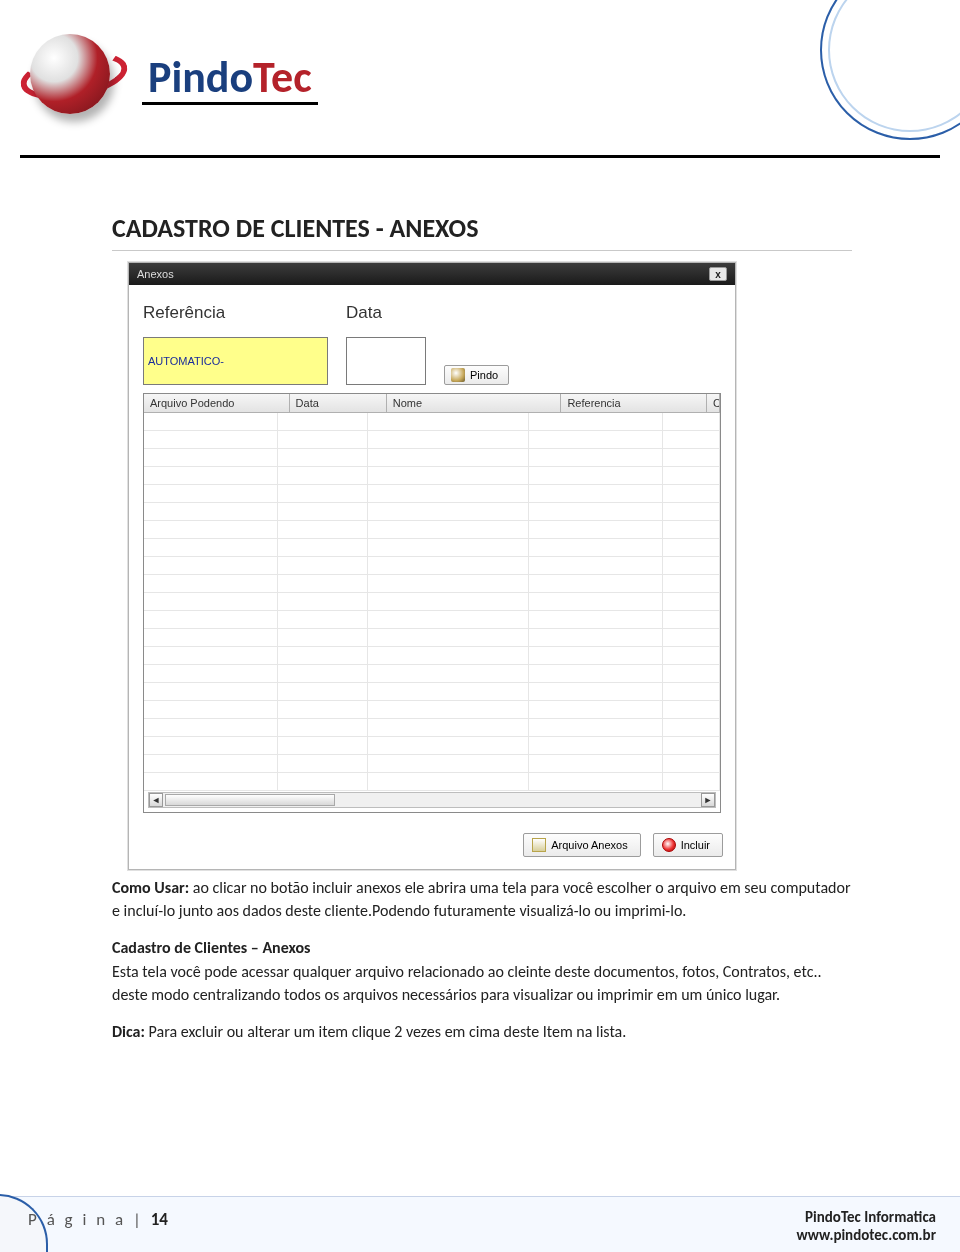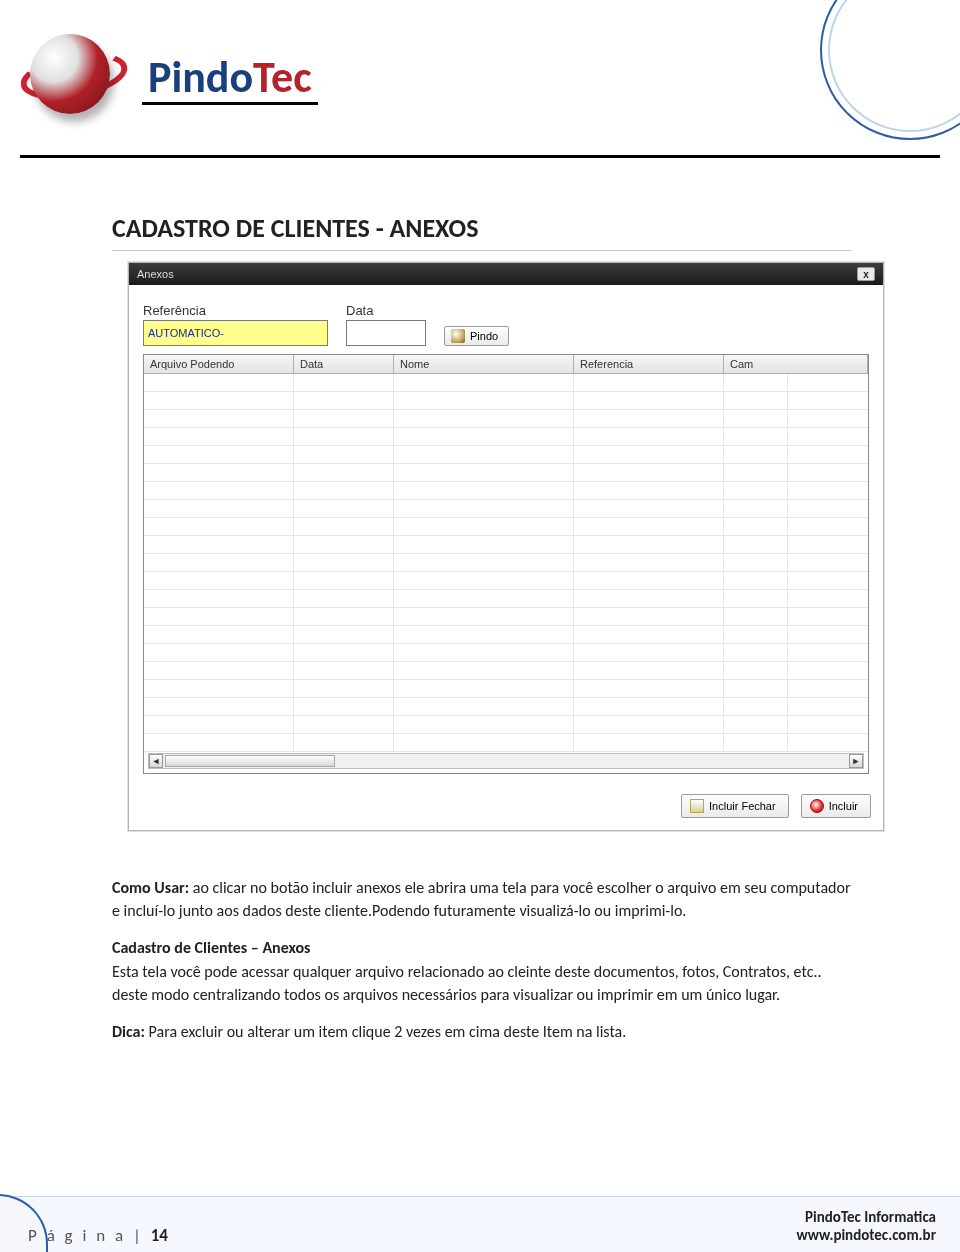--- a/index.html
+++ b/index.html
@@ -94,21 +94,21 @@
     font-size: 26px; font-weight: 700;
     color:#222;
     width: 740px;
     border-bottom: 1px solid #c9c9c9;
     padding-bottom: 6px;
   }
   
   .dialog {
     position:absolute;
     left: 128px; top: 262px;
-    width: 756px;
+    width: 608px;
     background: #fff;
     border: 1px solid #b5b5b5;
     box-shadow: 0 0 0 1px #e0e0e0;
   }
   .dialog-title {
     background: linear-gradient(#3c3c3c,#1a1a1a);
     color:#ddd;
     font: 11px Tahoma, Arial, sans-serif;
     padding: 4px 8px;
     display:flex; justify-content:space-between; align-items:center;
@@ -123,25 +123,25 @@
     border:1px solid #999;
   }
   .dialog-body {
     background:#fff;
     padding: 18px 14px 10px 14px;
     font: 11px Tahoma, Arial, sans-serif;
     color:#333;
   }
   .field-row { display:flex; gap: 18px; align-items:flex-end; margin-bottom:8px;}
   .field { display:flex; flex-direction:column; }
-  .field label { font-size:13px; color:#333; margin-bottom:2px;}
+  .field label { font-size:17px; color:#333; margin-bottom:14px;}
   .field input {
     border:1px solid #7a7a7a;
     font: 11px Tahoma, Arial, sans-serif;
-    padding:6px 4px;
+    padding:17px 4px;
     background:#fff;
   }
   .field input.highlight {
     background:#ffff8b;
     color:#1a2d9b;
     font-weight:normal;
   }
   .field input.highlight::selection{ background:#1a2d9b; color:#fff; }
   .btn {
     background: linear-gradient(#fdfdfd,#ebebeb);
@@ -230,21 +230,21 @@
     width: 740px;
     font-size: 16px;
     color:#222;
     line-height: 1.45;
   }
   .body-text p { margin-bottom: 14px; }
   .body-text strong { font-weight:700; }
   
   .page-number {
     position:absolute;
-    left: 28px; bottom: 6px;
+    left: 28px; bottom: 22px;
     font-size: 17px;
     color:#555;
     letter-spacing: 3px;
     text-align: right;
   }
   .page-number .num { font-weight:700; color:#222; letter-spacing:0; }
   .footer-right {
     position:absolute;
     right: 24px; bottom: 8px;
     text-align:right;
@@ -452,21 +452,21 @@
       <div class="grid-scrollbar">
         <span class="arrow">◄</span>
         <span class="thumb"></span>
         <span class="arrow">►</span>
       </div>
     </div>
   </div>
   <div class="dialog-footer">
     <button class="btn">
       <span class="icon icon-add"></span>
-      <span>Incluir Fechar</span>
+      <span>Arquivo Anexos</span>
     </button>
     <button class="btn">
       <span class="icon icon-close"></span>
       <span>Incluir</span>
     </button>
   </div>
 </div>
 
 <div class="body-text">
   <p>

